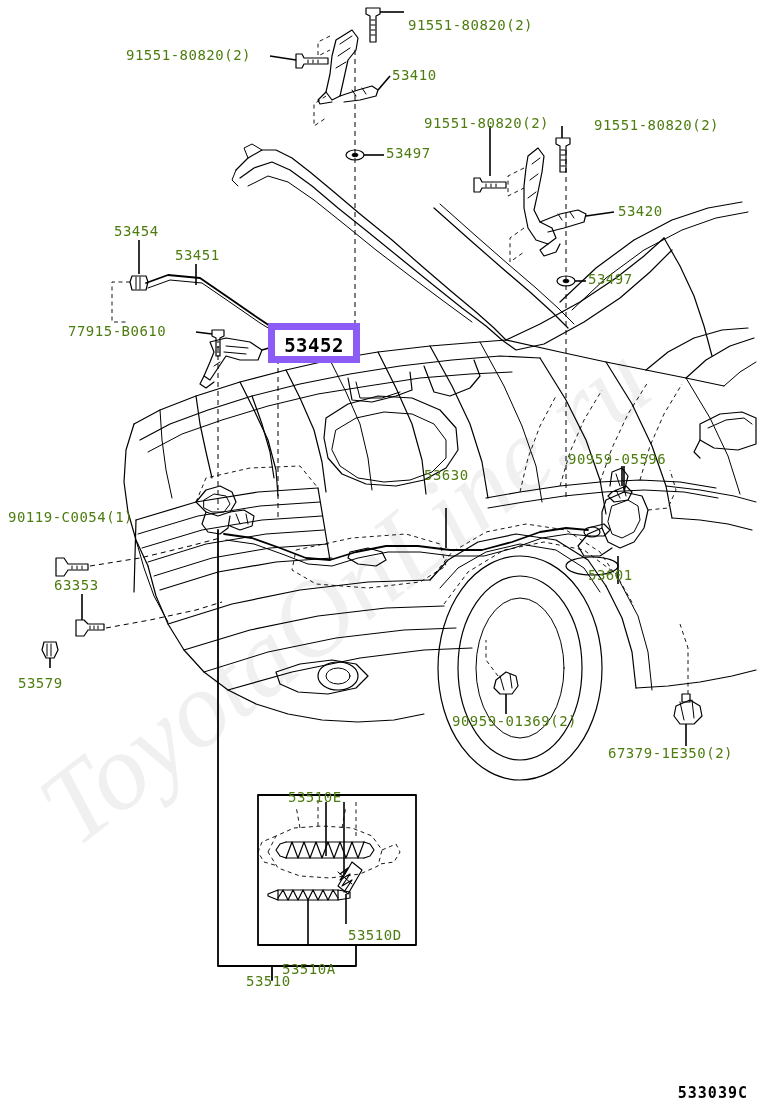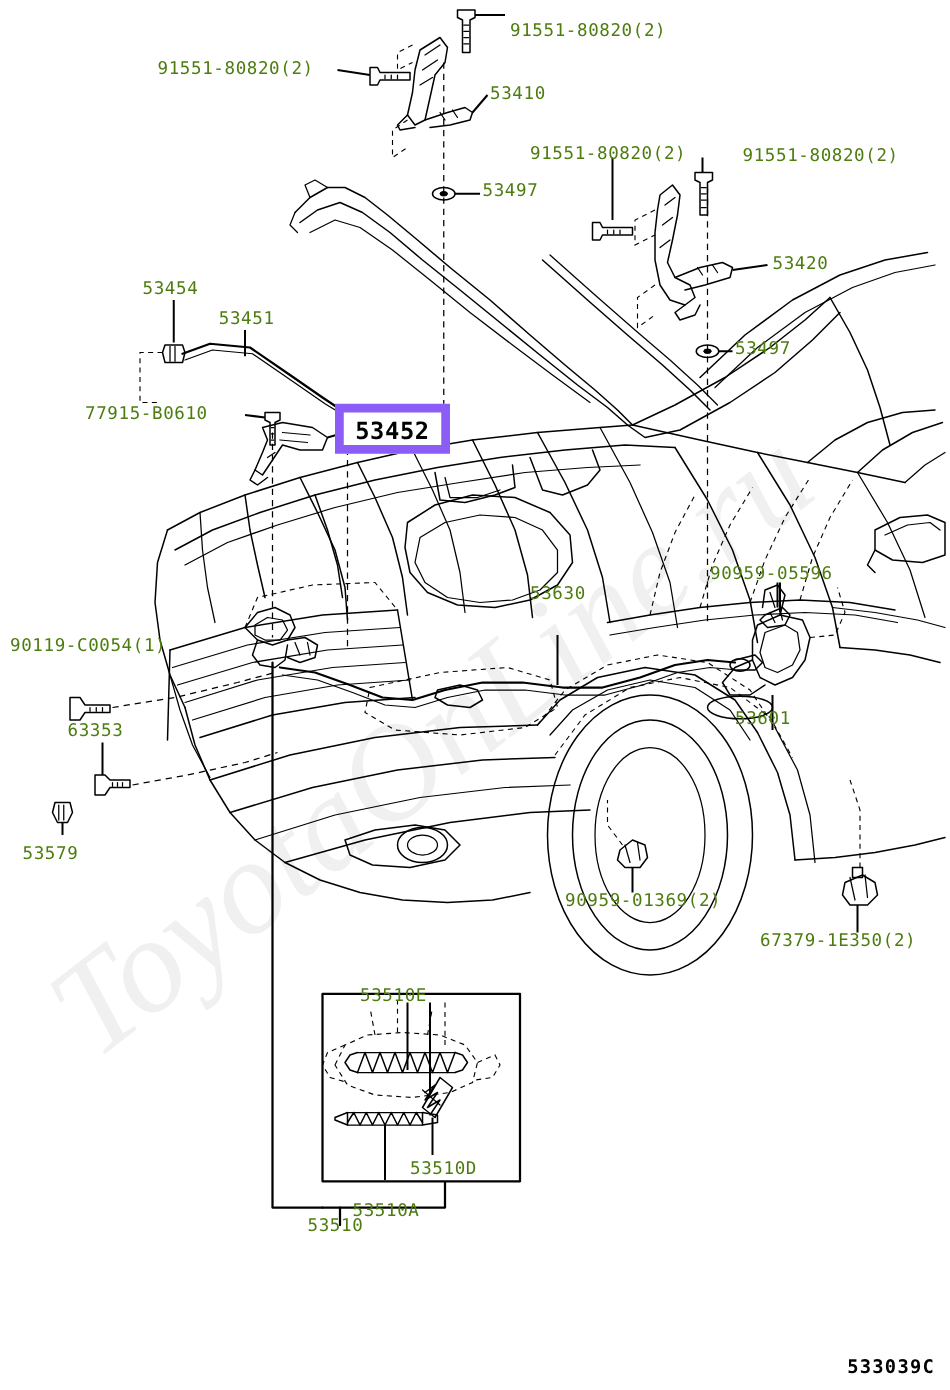--- a/index.html
+++ b/index.html
@@ -377,21 +377,21 @@
   <div class="lbl" style="left:68px;top:324px">77915-B0610</div>
   <div class="lbl" style="left:568px;top:452px">90959-05596</div>
   <div class="lbl" style="left:424px;top:468px">53630</div>
   <div class="lbl" style="left:8px;top:510px">90119-C0054(1)</div>
   <div class="lbl" style="left:588px;top:568px">53601</div>
   <div class="lbl" style="left:54px;top:578px">63353</div>
   <div class="lbl" style="left:18px;top:676px">53579</div>
   <div class="lbl" style="left:452px;top:714px">90959-01369(2)</div>
   <div class="lbl" style="left:608px;top:746px">67379-1E350(2)</div>
   <div class="lbl" style="left:288px;top:790px">53510E</div>
-  <div class="lbl" style="left:328px;top:928px">53510D</div>
+  <div class="lbl" style="left:348px;top:928px">53510D</div>
   <div class="lbl" style="left:282px;top:962px">53510A</div>
   <div class="lbl" style="left:246px;top:974px">53510</div>
 
   <div class="highlight-box" style="left:268px;top:323px;width:92px;height:40px">
     <span class="hl-text">53452</span>
   </div>
 
   <div class="code">533039C</div>
 
 </div>

